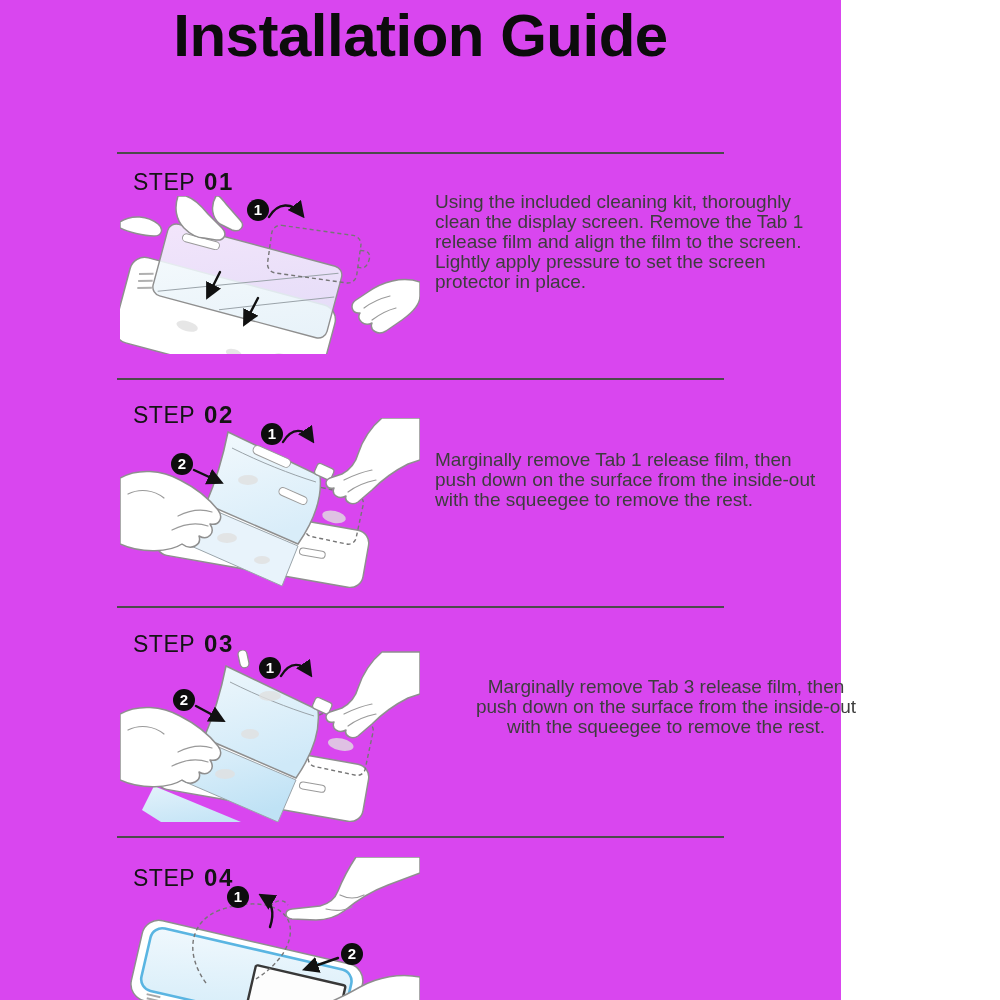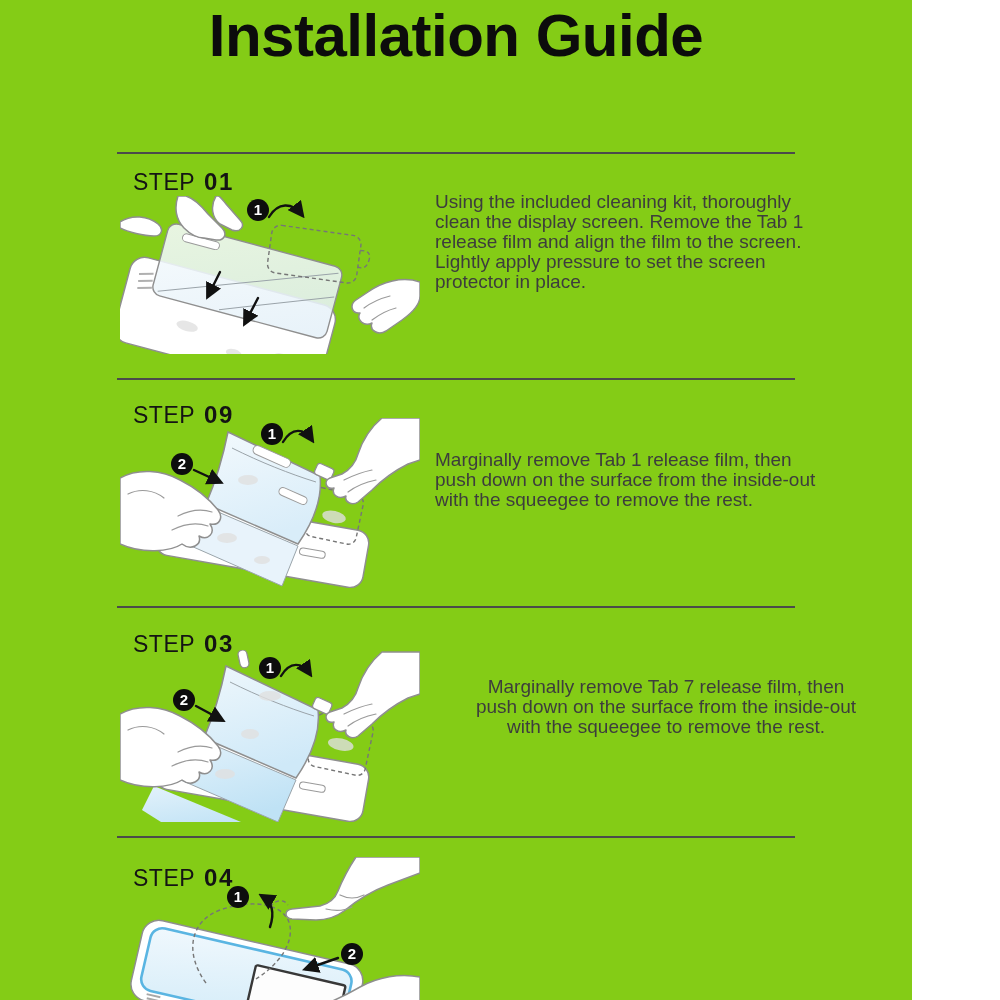--- a/index.html
+++ b/index.html
@@ -1,17 +1,17 @@
 <!DOCTYPE html>
 <html><head>
 <meta charset="utf-8">
 <style>
   html,body{margin:0;padding:0;background:#fff;}
   body{width:1000px;height:1000px;overflow:hidden;font-family:"Liberation Sans",sans-serif;color:#111;}
-  .page{position:relative;width:912px;height:1000px;background:#84cc16;}
+  .page{position:relative;width:841px;height:1000px;background:#d946ef;}
   .title{height:140px;box-sizing:border-box;padding-top:2px;text-align:center;
          font-size:60px;line-height:68px;font-weight:800;letter-spacing:-0.5px;color:#0c0c0c;}
   .step-section{position:relative;margin:12px 117px;box-sizing:border-box;}
   .divider{position:absolute;left:0;top:0;width:100%;height:0;border-top:2px solid #4b4b4b;}
   .s1{height:214px;} .s2{height:216px;} .s3{height:218px;text-align:center;} .s4{height:212px;}
   .step-heading{position:absolute;left:16px;font-size:23px;color:#141414;letter-spacing:0.5px;}
   .s1 .step-heading{top:16px;} .s2 .step-heading{top:23px;}
   .s3 .step-heading{top:24px;} .s4 .step-heading{top:28px;}
   .step-heading .num{font-weight:800;font-size:24px;letter-spacing:1.5px;margin-left:9px;}
   .illustration{position:absolute;left:3px;}
@@ -94,21 +94,21 @@
     <div class="step-text">Using the included cleaning kit, thoroughly
 clean the display screen. Remove the Tab 1
 release film and align the film to the screen.
 Lightly apply pressure to set the screen
 protector in place.</div>
   </div>
 
   <div class="step-section s2">
     <div class="divider"></div>
     <div class="step-heading">
-      <span>STEP</span><span class="num">09</span>
+      <span>STEP</span><span class="num">02</span>
     </div>
     <svg class="illustration" width="300" height="170" viewBox="0 0 300 170">
       <defs>
         <marker id="ah2" viewBox="0 0 8 8" refX="6" refY="4" markerWidth="7" markerHeight="7" orient="auto-start-reverse">
             <path d="M0,0 L8,4 L0,8 Z" fill="#111"></path>
           </marker>
         <linearGradient id="gf2" x1="0" y1="0" x2="0.3" y2="1">
           <stop offset="0" stop-color="#f2f9fd"></stop>
             <stop offset="1" stop-color="#d9edf9"></stop>
         </linearGradient>
@@ -217,21 +217,21 @@
         <path class="fingerline" d="M224,64 C232,60 242,56 252,54"></path>
         <path class="fingerline" d="M228,76 C236,70 246,66 256,64"></path>
       </g>
       <g>
         <path class="lineart" d="M0,64 C18,54 42,56 60,66 C76,74 90,86 98,96 C104,104 99,112 90,110 C96,119 88,127 79,122 C82,131 71,137 62,130 C50,138 22,140 0,130 Z"></path>
         <path class="fingerline" d="M58,102 C70,96 80,94 92,98"></path>
         <path class="fingerline" d="M52,116 C64,110 76,108 88,112"></path>
         <path class="fingerline" d="M8,80 C20,74 34,76 44,84"></path>
       </g>
     </svg>
-    <div class="step-text">Marginally remove Tab 7 release film, then
+    <div class="step-text">Marginally remove Tab 3 release film, then
 push down on the surface from the inside-out
 with the squeegee to remove the rest.</div>
   </div>
 
   <div class="step-section s4">
     <div class="divider"></div>
     <div class="step-heading">
       <span>STEP</span><span class="num">04</span>
     </div>
     <svg class="illustration" width="300" height="191" viewBox="0 0 300 191">

